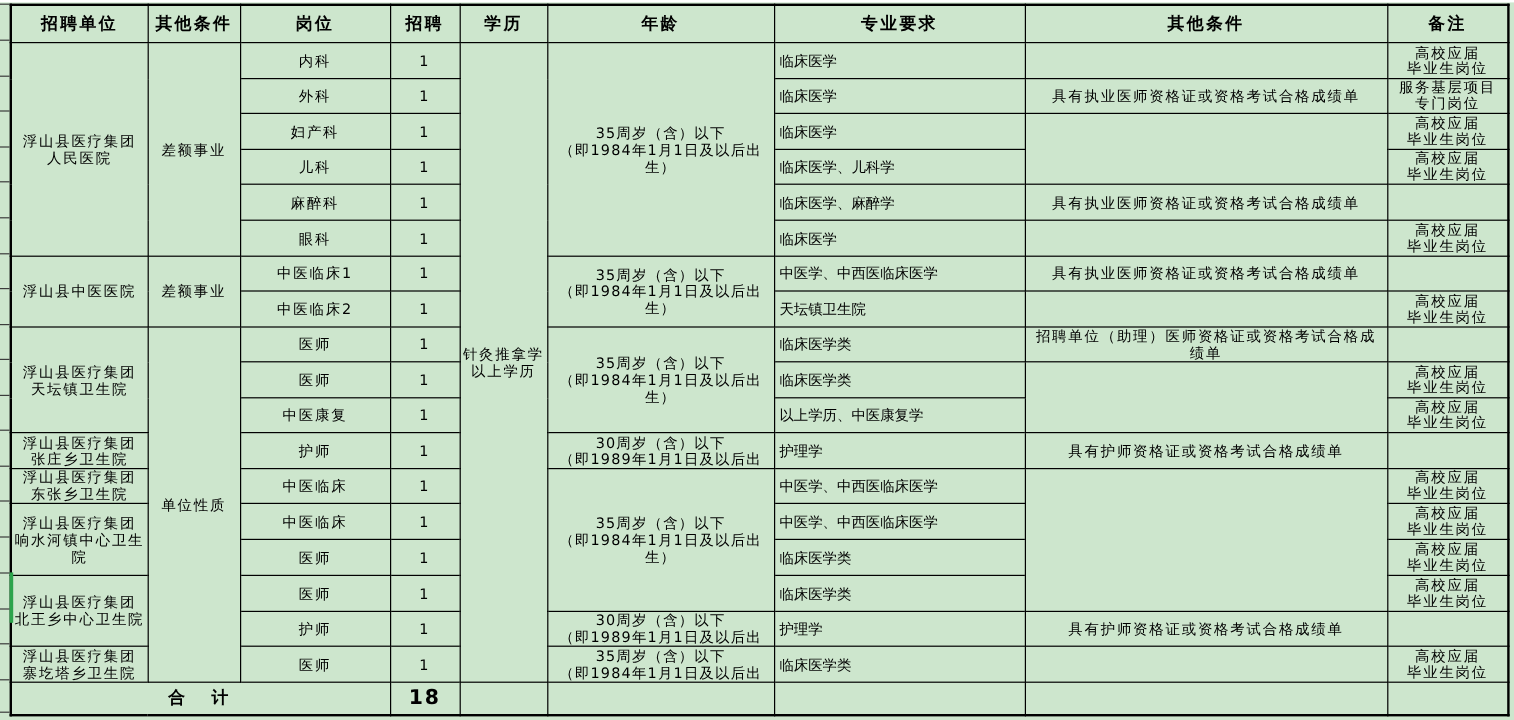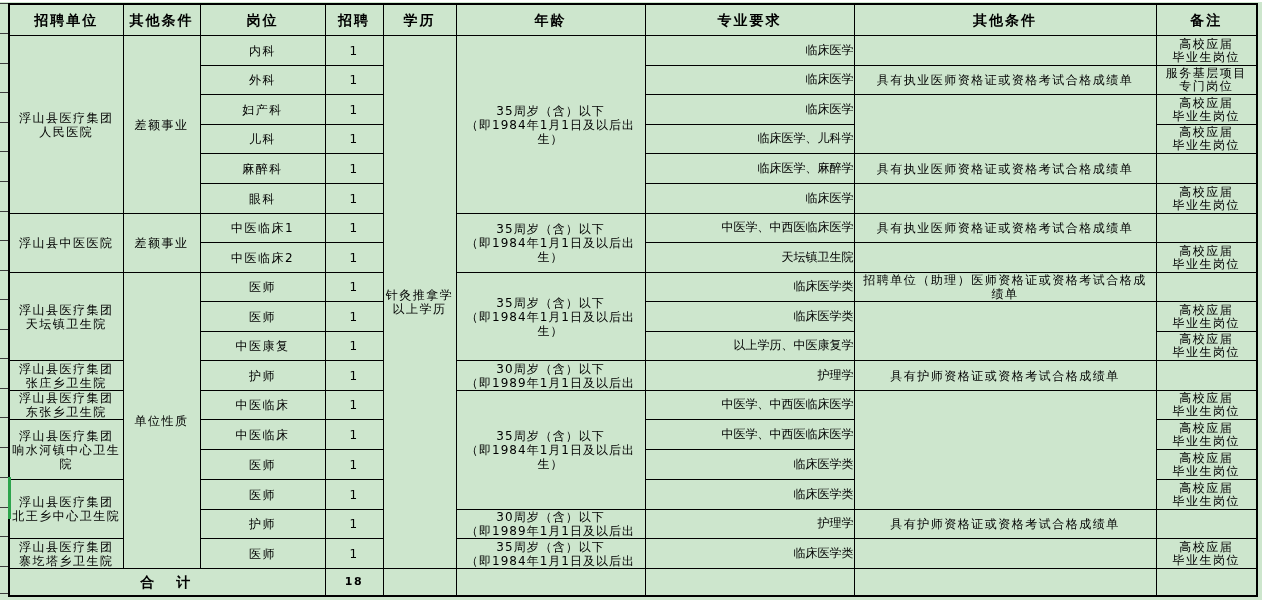--- a/index.html
+++ b/index.html
@@ -24,29 +24,29 @@
     font-size:12px;
     line-height:14px;
     letter-spacing:1.5px;
     white-space:pre-line;
     color:#000;
   }
   #sheet-table th{
     font-size:14px;font-weight:bold;letter-spacing:2px;height:30px;
   }
   #sheet-table td.major{
-    text-align:right;padding-left:4px;letter-spacing:0;font-family:Liberation Mono, monospace;
+    text-align:left;padding-left:4px;letter-spacing:0;
   }
   #sheet-table td.age{letter-spacing:1px;line-height:14px;}
   #sheet-table td.other{letter-spacing:1.5px;}
   #sheet-table td.note{line-height:13px;}
   #sheet-table td.footer-label{
     font-weight:bold;font-size:14px;letter-spacing:4px;
   }
-  #sheet-table td.footer-total{font-weight:bold;font-size:11px;}
+  #sheet-table td.footer-total{font-weight:bold;font-size:17px;}
   .gutter-tick{position:absolute;left:0;width:8px;height:1px;background:#3c3c3c;}
   #accent-bar{position:absolute;}
 </style>
 </head>
 <body>
 
 <div id="top-strip"></div>
 
 <table id="sheet-table">
   <colgroup>

